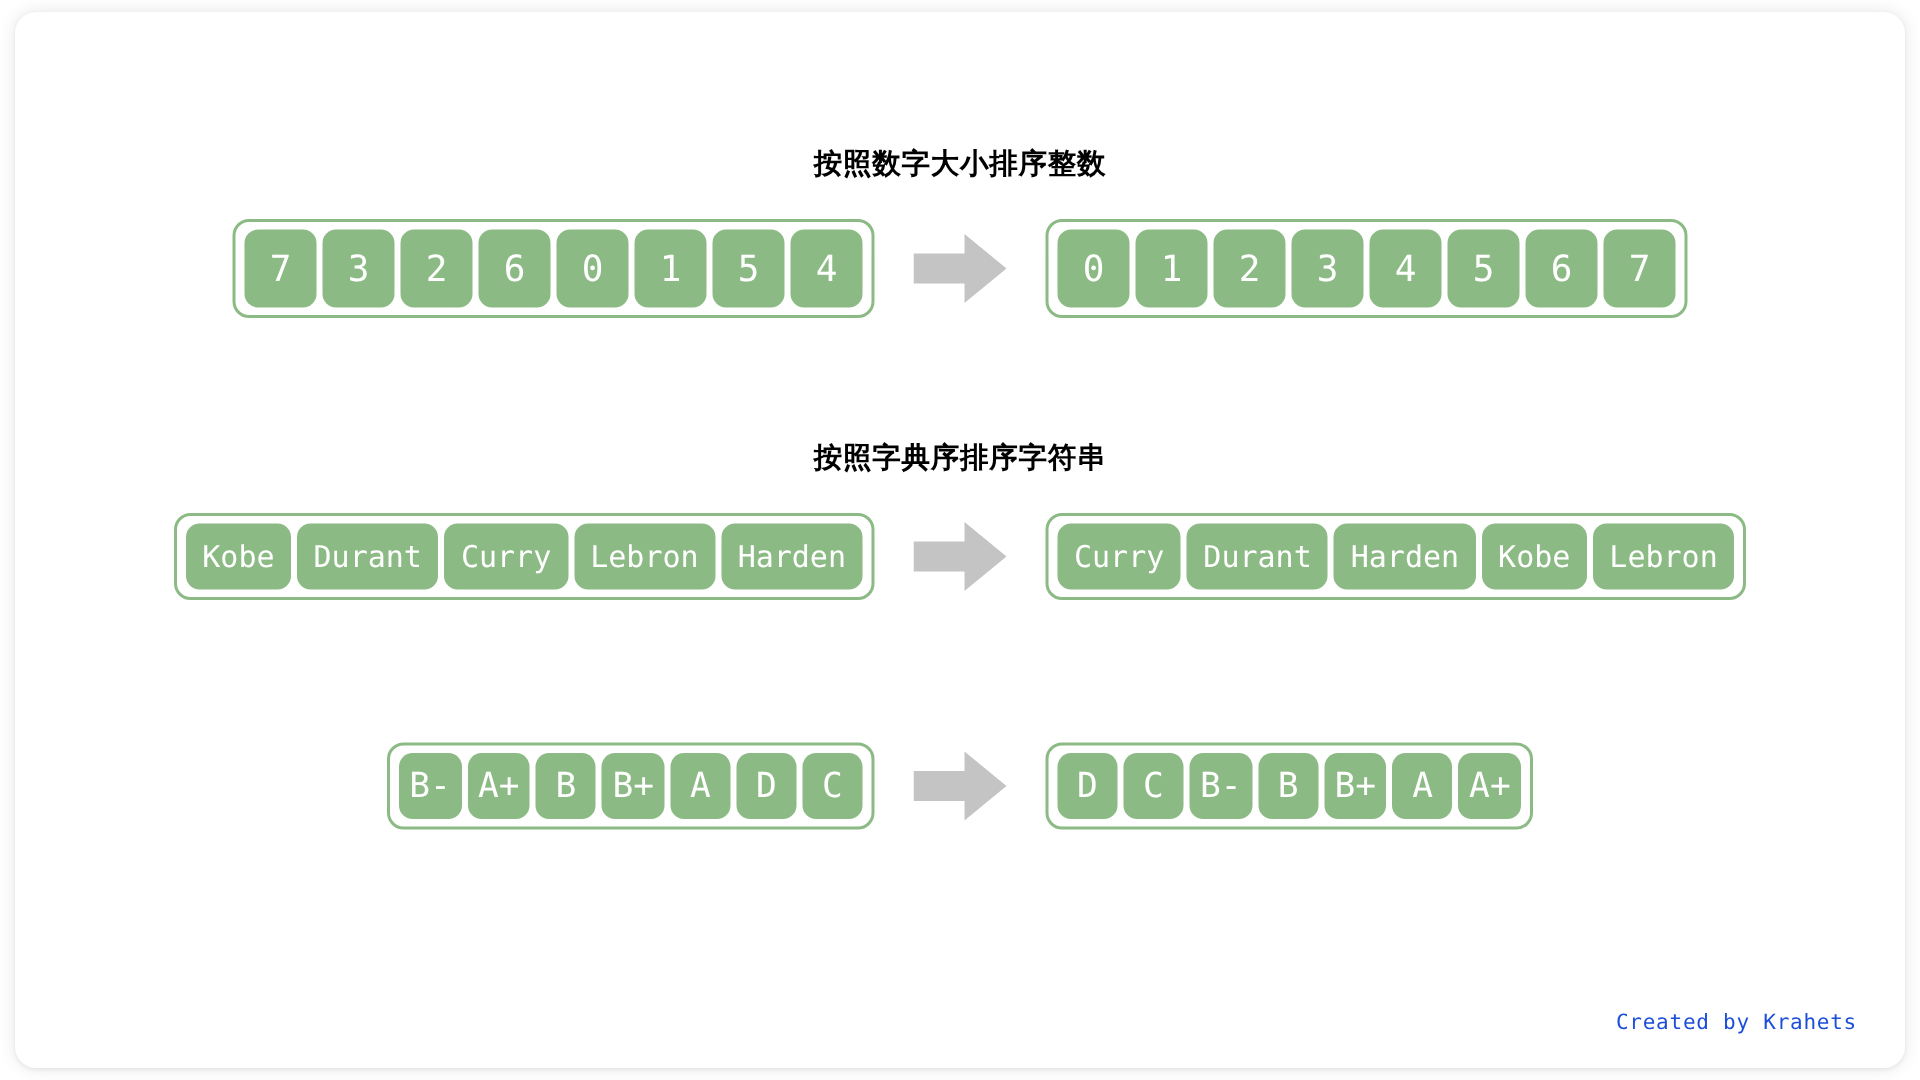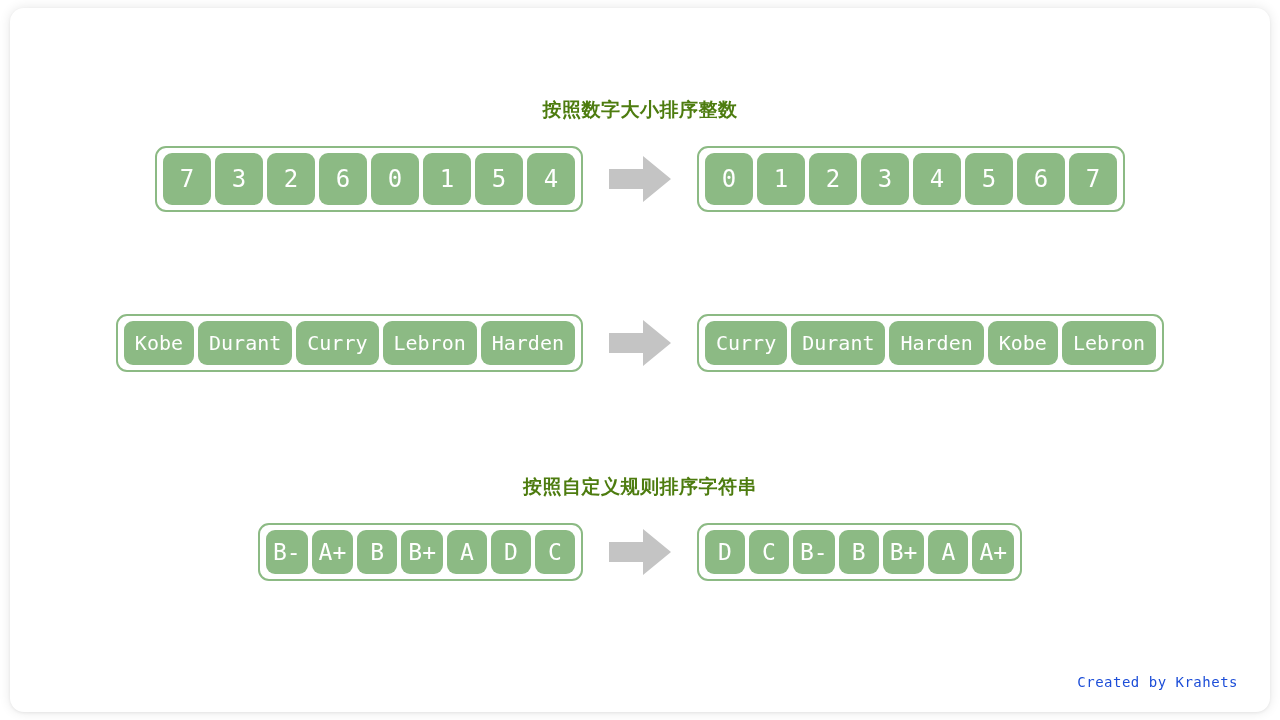--- a/index.html
+++ b/index.html
@@ -32,21 +32,21 @@
     width: 1260px;
   }
   #section-0 { top: 88px; }
   #section-1 { top: 284px; }
   #section-2 { top: 465px; }
 
   .section-title {
     text-align: center;
     font-size: 19px;
     font-weight: bold;
-    color: #4d7c0f;
+    color: #000000;
     letter-spacing: 0.5px;
     font-family: "Liberation Sans", "DejaVu Sans", sans-serif;
     line-height: 28px;
     height: 28px;
   }
 
   .row {
     display: flex;
     align-items: center;
     justify-content: center;
@@ -147,20 +147,21 @@
           <div class="cell">3</div>
           <div class="cell">4</div>
           <div class="cell">5</div>
           <div class="cell">6</div>
           <div class="cell">7</div>
         </div>
     </div>
   </div>
 
   <div class="section" id="section-1">
+    <div class="section-title">按照字典序排序字符串</div>
     <div class="row row-word">
       <div class="array-box">
           <div class="cell">Kobe</div>
           <div class="cell">Durant</div>
           <div class="cell">Curry</div>
           <div class="cell">Lebron</div>
           <div class="cell">Harden</div>
         </div>
       <div class="arrow">
         <svg width="62" height="46" viewBox="0 0 62 46">
@@ -171,21 +172,20 @@
           <div class="cell">Curry</div>
           <div class="cell">Durant</div>
           <div class="cell">Harden</div>
           <div class="cell">Kobe</div>
           <div class="cell">Lebron</div>
         </div>
     </div>
   </div>
 
   <div class="section" id="section-2">
-    <div class="section-title">按照自定义规则排序字符串</div>
     <div class="row row-grade">
       <div class="array-box">
           <div class="cell">B-</div>
           <div class="cell">A+</div>
           <div class="cell">B</div>
           <div class="cell">B+</div>
           <div class="cell">A</div>
           <div class="cell">D</div>
           <div class="cell">C</div>
         </div>

